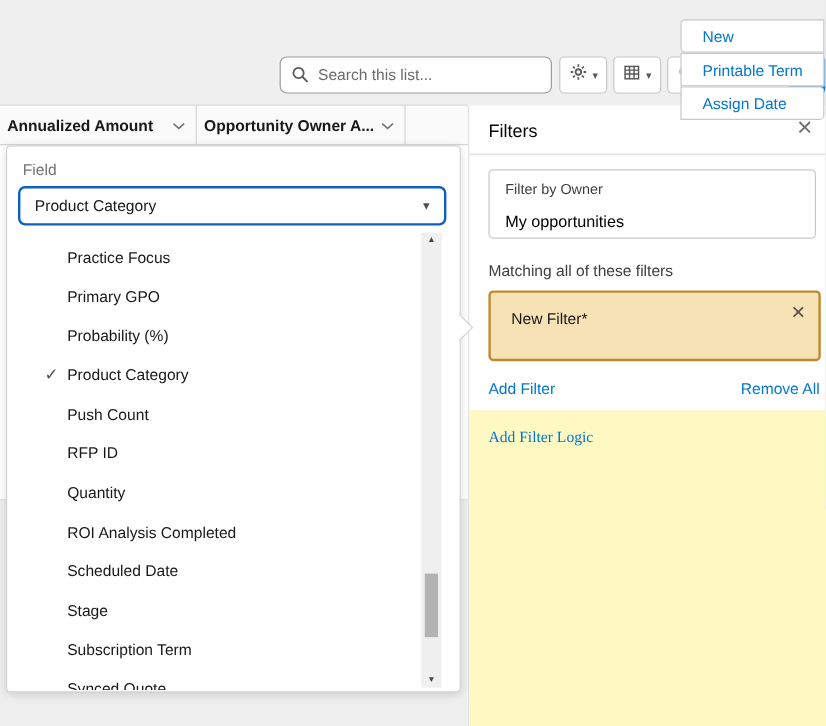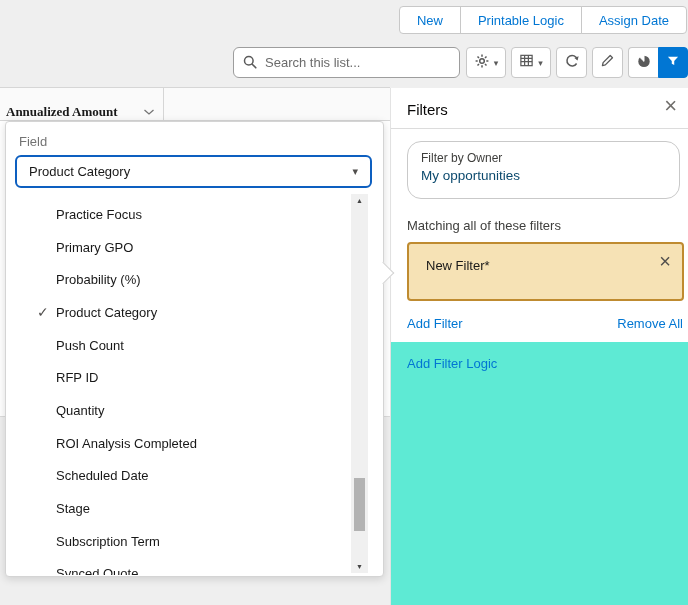--- a/index.html
+++ b/index.html
@@ -2,42 +2,42 @@
 <html><head>
 <meta charset="utf-8">
 <style>
   * { margin:0; padding:0; box-sizing:border-box; }
   body { background:#e4e4e4; font-family:"Liberation Sans", sans-serif; }
   .screen { position:relative; width:688px; height:605px; background:#efefef; overflow:hidden; font-family:"Liberation Sans", sans-serif; }
 
   .list-bg { position:absolute; left:0; top:87px; width:390px; height:330px; background:#fff; border-bottom:1px solid #dcdcdc; }
 
   
-  .actions { position:absolute; top:6px; right:1px; display:flex; z-index:2; }
+  .actions { position:absolute; top:16px; right:1px; display:flex; z-index:2;flex-direction:column; }
   .action-btn { height:28px; padding:0 17px; background:#fff; border:1px solid #c8c8c8; color:#0176d3; font-size:13px; font-family:inherit; display:flex; align-items:center; margin-left:-1px; cursor:pointer; }
   .action-btn:first-child { border-radius:4px 0 0 4px; }
   .action-btn:last-child { border-radius:0 4px 4px 0; }
 
   
   .search { position:absolute; left:233px; top:47px; width:227px; height:31px; }
   .search input { width:100%; height:100%; border:1px solid #9d9d9d; border-radius:6px; padding:0 8px 0 31px; font-size:13px; color:#181818; font-family:inherit; background:#fff; outline:none; }
   .search input::placeholder { color:#6b6b6b; }
   .search .mag { position:absolute; left:9px; top:7px; }
 
   
   .tb-btn { position:absolute; top:47px; height:31px; background:#fff; border:1px solid #c8c8c8; border-radius:4px; display:flex; align-items:center; justify-content:center; gap:4px; cursor:pointer; }
   .caret { font-size:9px; color:#5a5a5a; }
   .tb-group { position:absolute; left:628px; top:47px; width:60px; height:31px; display:flex; }
   .tb-seg { width:30px; display:flex; align-items:center; justify-content:center; cursor:pointer; }
   .seg-chart { background:#fff; border:1px solid #c8c8c8; border-right:none; border-radius:4px 0 0 4px; }
   .seg-filter { background:#0176d3; border:1px solid #0176d3; border-radius:0 4px 4px 0; }
 
   
   .col-headers { position:absolute; left:0; top:87px; width:390px; height:34px; background:#fafafa; border-top:1px solid #d6d6d6; border-bottom:1px solid #d6d6d6; display:flex; z-index:1; }
-  .col { display:flex; align-items:flex-end; justify-content:space-between; padding:0 8px 0 6px; border-right:1px solid #d6d6d6; font-size:13px; font-weight:bold; color:#181818; cursor:pointer;font-family:Liberation Serif, serif; }
+  .col { display:flex; align-items:center; justify-content:space-between; padding:0 8px 0 6px; border-right:1px solid #d6d6d6; font-size:13px; font-weight:bold; color:#181818; cursor:pointer; }
   .col-1 { width:164px; } .col-2 { width:174px; } .col-rest { flex:1; border-right:none; cursor:default; }
 
   
   .popover { position:absolute; left:5px; top:121px; width:379px; height:456px; background:#fff; border:1px solid #d4d4d4; border-radius:4px; box-shadow:0 2px 8px rgba(0,0,0,.14); z-index:5; }
   .popover-nub { position:absolute; right:-8px; top:143px; width:16px; height:16px; background:#fff; border-top:1px solid #d4d4d4; border-right:1px solid #d4d4d4; transform:rotate(45deg); z-index:6; }
   .field-label { position:absolute; left:13px; top:12px; font-size:13px; color:#737373; }
   .combobox { position:absolute; left:9px; top:33px; width:357px; height:33px; background:#fff; border:2px solid #0d5fc0; border-radius:6px; display:flex; align-items:center; padding:0 12px; font-size:13px; color:#181818; cursor:pointer; z-index:7; }
   .combo-caret { margin-left:auto; font-size:11px; color:#514f4d; }
   .listbox { position:absolute; left:1px; right:1px; top:76px; bottom:1px; overflow:hidden; }
   .option { height:32.7px; display:flex; align-items:center; padding-left:49px; font-size:13px; color:#181818; position:relative; cursor:pointer; }
@@ -47,43 +47,43 @@
   .scrollbar { position:absolute; right:15px; top:72px; bottom:3px; width:17px; background:#f0f0f0; z-index:8; }
   .sb-arrow { position:absolute; left:0; width:17px; text-align:center; font-size:7px; color:#454545; cursor:pointer; }
   .sb-up { top:3px; } .sb-down { bottom:3px; }
   .sb-thumb { position:absolute; left:3px; width:11px; top:284px; height:53px; background:#b3b3b3; cursor:pointer; }
 
   
   .filters { position:absolute; left:390px; top:88px; width:298px; height:517px; background:#fff; border-left:1px solid #e3e3e3; z-index:1; }
   .filters-title { position:absolute; left:16px; top:13px; font-size:15px; color:#080707; }
   .filters-close { position:absolute; right:11px; top:5px; font-size:22px; color:#706e6b; cursor:pointer; line-height:1.2; }
   .filters-divider { position:absolute; left:0; right:0; top:40px; border-top:1px solid #dcdcdc; }
-  .owner-card { position:absolute; left:16px; right:8px; top:53px; height:58px; border:1px solid #c9c9c9; border-radius:14px; padding:9px 13px; background:#fff; }
+  .owner-card { position:absolute; left:16px; right:8px; top:53px; height:58px; border:1px solid #c9c9c9; border-radius:4px; padding:9px 13px; background:#fff; }
   .owner-label { font-size:12px; color:#3e3e3c; }
-  .owner-value { font-size:13.5px; color:#0c4a6e; margin-top:3px; }
+  .owner-value { font-size:13.5px; color:#000000; margin-top:12px; }
   .matching { position:absolute; left:16px; top:130px; font-size:13px; color:#3e3e3c; }
   .new-filter-card { position:absolute; left:16px; right:4px; top:154px; height:59px; background:#f6e2b5; border:2px solid #bf8b30; border-radius:4px; cursor:pointer; }
   .new-filter-label { position:absolute; left:17px; top:14px; font-size:13px; color:#181818; }
   .new-filter-close { position:absolute; right:11px; top:5px; font-size:20px; color:#514f4d; cursor:pointer; line-height:1.2; }
   .link { font-size:13px; color:#0176d3; cursor:pointer; }
   .add-filter { position:absolute; left:16px; top:228px; }
   .remove-all { position:absolute; right:5px; top:228px; }
-  .logic-section { position:absolute; left:0; right:0; top:254px; bottom:0; background:#5eead4; }
+  .logic-section { position:absolute; left:0; right:0; top:254px; bottom:0; background:#fef9c3;font-family:Liberation Serif, serif; }
   .add-logic { position:absolute; left:16px; top:14px; }
 </style>
 </head>
 <body>
 
 <div class="screen">
 
   <div class="list-bg"></div>
 
   <div class="actions">
     <button class="action-btn">New</button>
-    <button class="action-btn">Printable Logic</button>
+    <button class="action-btn">Printable Term</button>
     <button class="action-btn">Assign Date</button>
   </div>
 
   <div class="search">
     <span class="mag">
       <svg width="16" height="16" viewBox="0 0 16 16">
           <circle cx="6.8" cy="6.8" r="4.3" fill="none" stroke="#5a5a5a" stroke-width="1.5"></circle>
           <path d="M10.2 10.2L13.8 13.8" stroke="#5a5a5a" stroke-width="1.6" stroke-linecap="round"></path>
         </svg>
     </span>
@@ -145,20 +145,26 @@
     </div>
   </div>
 
   <div class="col-headers">
     <div class="col col-1">
       <span>Annualized Amount</span>
       <span><svg width="12" height="8" viewBox="0 0 12 8">
             <path d="M1.5 2l4.5 4 4.5-4" fill="none" stroke="#747474" stroke-width="1.3"></path>
           </svg></span>
     </div>
+    <div class="col col-2">
+      <span>Opportunity Owner A...</span>
+      <span><svg width="12" height="8" viewBox="0 0 12 8">
+            <path d="M1.5 2l4.5 4 4.5-4" fill="none" stroke="#747474" stroke-width="1.3"></path>
+          </svg></span>
+    </div>
     <div class="col col-rest"></div>
   </div>
 
   <div class="filters">
     <div class="filters-title">Filters</div>
     <div class="filters-close">×</div>
     <div class="filters-divider"></div>
 
     <div class="owner-card">
       <div class="owner-label">Filter by Owner</div>

